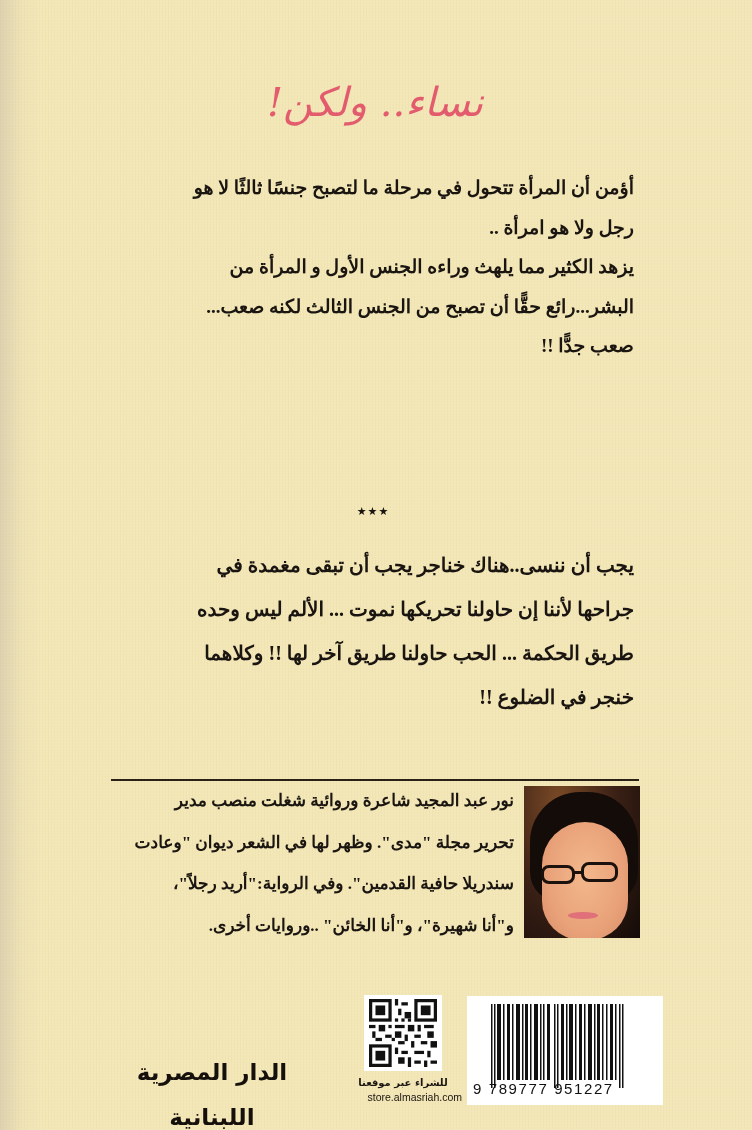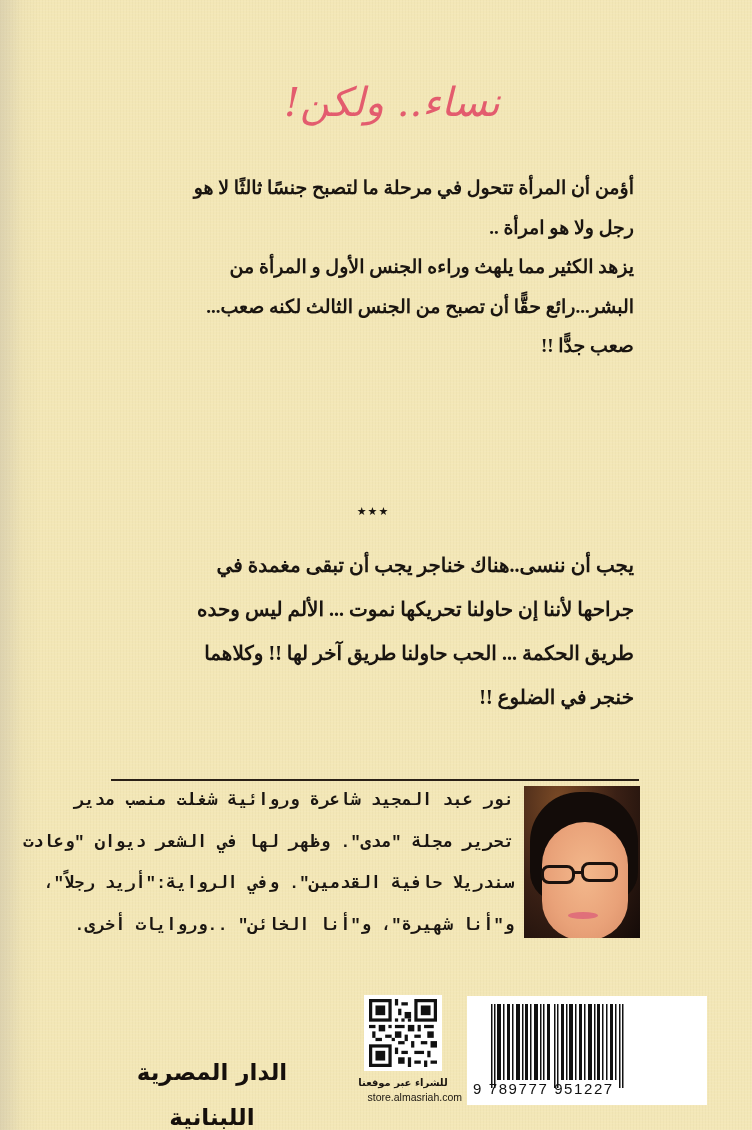--- a/index.html
+++ b/index.html
@@ -15,21 +15,21 @@
         repeating-linear-gradient(0deg, rgba(255,255,255,0.06) 0 1px, rgba(0,0,0,0) 1px 3px),
         repeating-linear-gradient(90deg, rgba(120,100,60,0.035) 0 1px, rgba(0,0,0,0) 1px 3px),
         linear-gradient(90deg, #e8ddb6 0px, #efe3b4 22px, #f3e7b6 40px, #f3e7b7 100%);
     }
     .spine-edge {
       position: absolute; left: 0; top: 0; width: 22px; height: 1130px;
       background: linear-gradient(90deg, rgba(200,190,160,0.35), rgba(200,190,160,0));
     }
     .title {
       position: absolute; left: 250px; top: 62px; width: 250px; height: 80px;
-      direction: rtl;
+      text-align: center; direction: rtl;
       font-family: "DejaVu Serif", serif; font-size: 40px; line-height: 80px;
       color: #e35c6e; font-style: italic; letter-spacing: 1px;
     }
     .para {
       position: absolute; direction: rtl; text-align: justify;
       font-family: Liberation Serif, serif; font-weight: bold;
     }
     .para .line { display: block; white-space: nowrap; text-align: right; }
     .p1 { left: 106px; top: 168px; width: 528px; font-size: 19px; }
     .p1 .line { height: 39.5px; line-height: 39.5px; }
@@ -38,21 +38,21 @@
       font-size: 11px; letter-spacing: 1px; color: #1a1510;
     }
     .p2 { left: 106px; top: 543px; width: 528px; font-size: 20px; }
     .p2 .line { height: 44px; line-height: 44px; }
     .rule {
       position: absolute; left: 111px; top: 779px; width: 528px; height: 2px;
       background: #2a2016;
     }
     .bio {
       position: absolute; left: 110px; top: 780px; width: 404px; direction: rtl;
-      font-family: Liberation Mono, monospace; font-weight: bold; font-size: 17px;
+      font-family: Liberation Serif, serif; font-weight: bold; font-size: 17px;
     }
     .bio .line { display: block; height: 41.5px; line-height: 41.5px; white-space: nowrap; text-align: right; }
     .photo {
       position: absolute; left: 524px; top: 786px; width: 116px; height: 152px;
       background: #3b2418; overflow: hidden;
     }
     .photo .bgtone { position: absolute; left: 0; top: 0; width: 116px; height: 152px;
       background: radial-gradient(ellipse at 30% 10%, #7a4a26 0%, #3a2015 50%, #140b08 100%); }
     .photo .hair { position: absolute; left: 6px; top: 6px; width: 108px; height: 110px;
       border-radius: 50px 50px 30px 30px; background: #130c09; }
@@ -77,21 +77,21 @@
     .qr-box svg { position: absolute; left: 5px; top: 4px; }
     .qr-caption-ar {
       position: absolute; left: 350px; top: 1077px; width: 106px; text-align: center; direction: rtl;
       font-size: 10px; font-weight: bold; color: #1a1510;
     }
     .qr-caption-url {
       position: absolute; left: 344px; top: 1091px; width: 118px; text-align: right;
       font-family: "Liberation Sans", sans-serif; font-size: 10.5px; color: #1a1510;
     }
     .barcode-box {
-      position: absolute; left: 467px; top: 996px; width: 196px; height: 109px; background: #ffffff; padding-left: 44px;
+      position: absolute; left: 467px; top: 996px; width: 196px; height: 109px; background: #ffffff;
     }
     .barcode-box svg { position: absolute; left: 24px; top: 8px; }
     .isbn {
       position: absolute; left: 6px; top: 84px; width: 162px; height: 20px;
       font-family: "Liberation Sans", sans-serif; font-size: 15px; letter-spacing: 1.6px;
       color: #111; white-space: nowrap;
     }
   </style>
 </head>
 <body>

